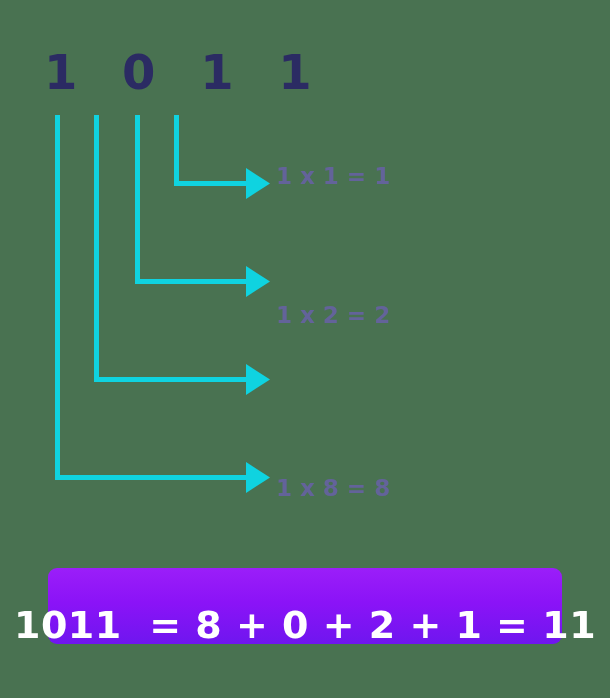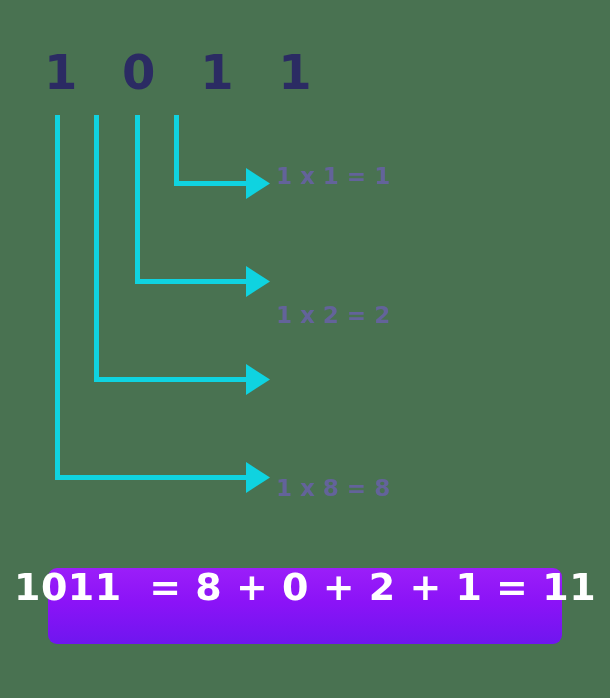--- a/index.html
+++ b/index.html
@@ -60,21 +60,21 @@
   
   .result-box {
     position: absolute;
     left: 48px;
     top: 568px;
     width: 514px;
     height: 76px;
     border-radius: 9px;
     background: linear-gradient(180deg, #9b1ef9 0%, #8b13f7 45%, #6f16ef 100%);
     display: flex;
-    align-items: flex-start;
+    align-items: flex-end;
     justify-content: center;
     box-sizing: border-box;
   }
   .result-text {
     font-family: "DejaVu Sans", sans-serif;
     font-size: 38px;
     font-weight: 700;
     color: #ffffff;
     white-space: pre;
     letter-spacing: 0.5px;

